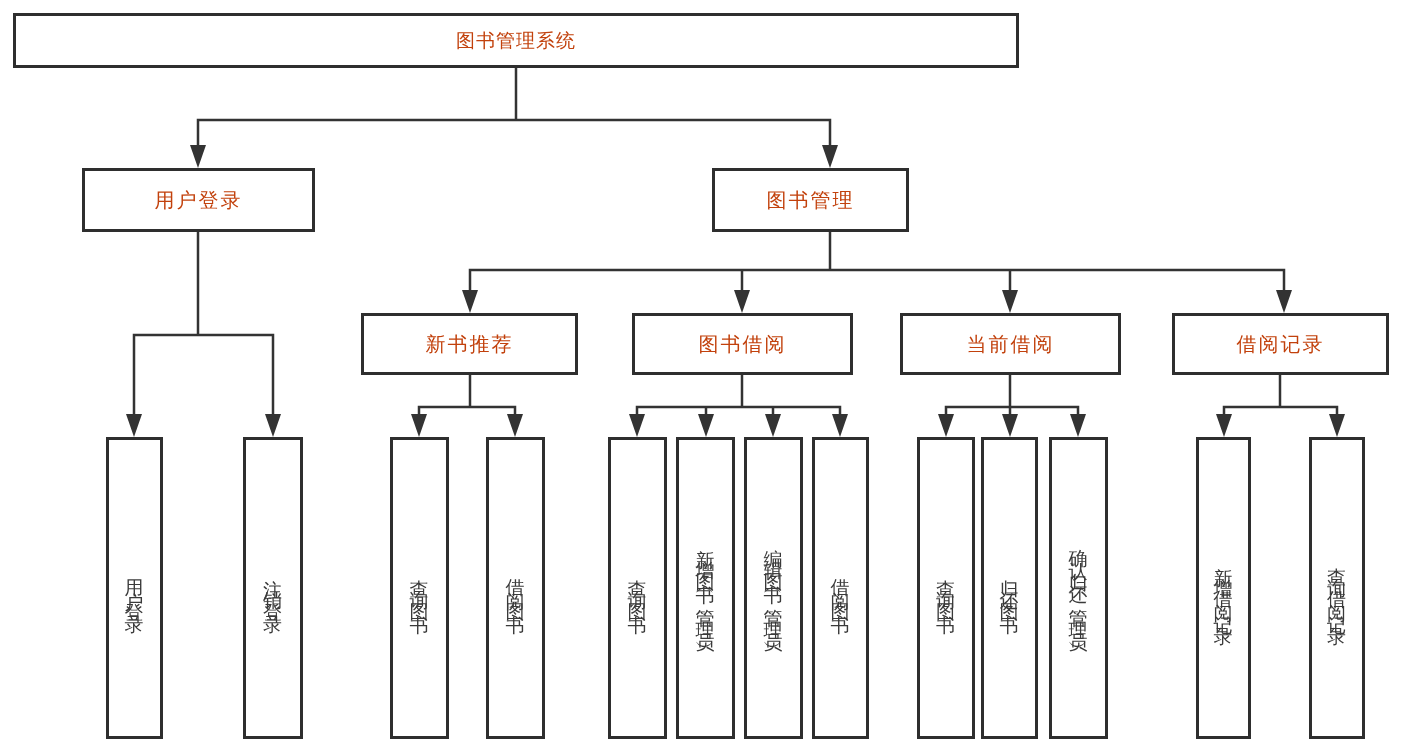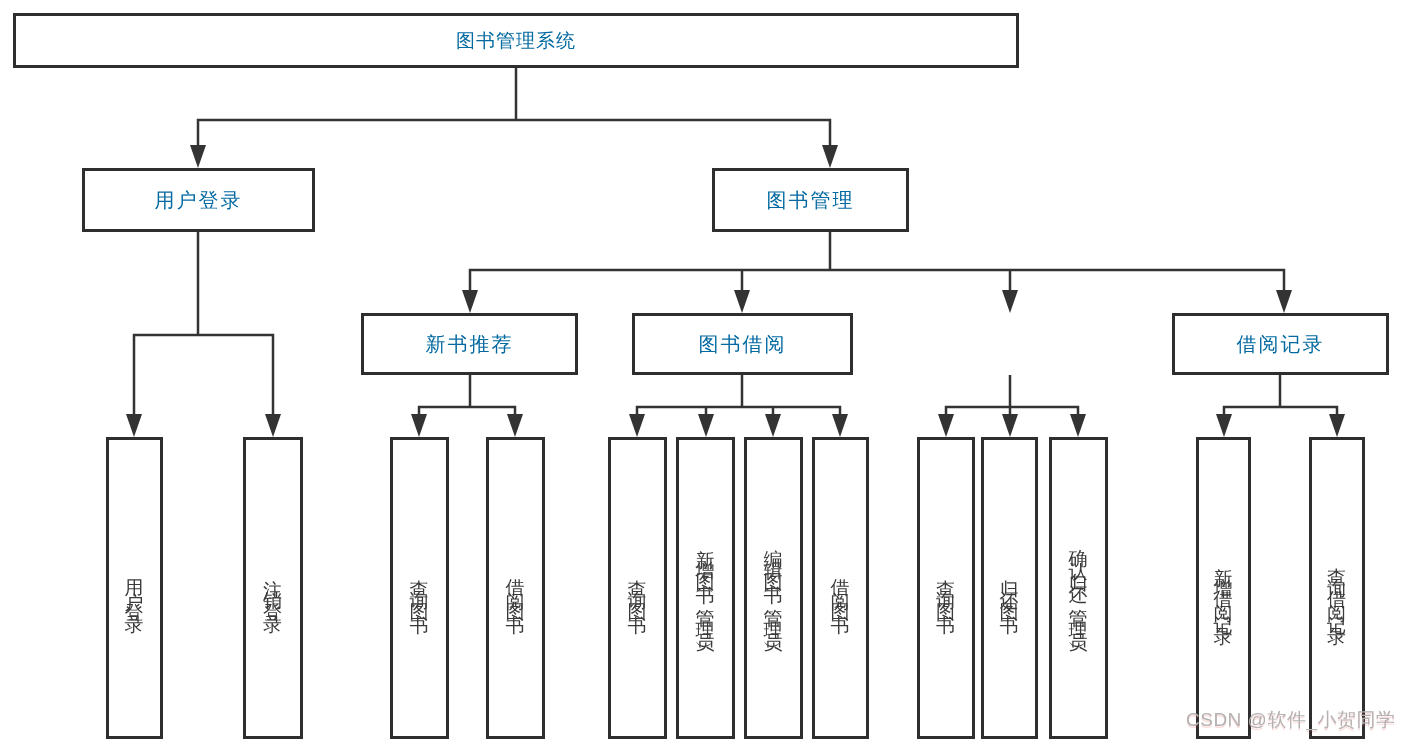--- a/index.html
+++ b/index.html
@@ -2,21 +2,21 @@
 <html><head>
 <meta charset="utf-8">
 <style>
   * { margin:0; padding:0; box-sizing:border-box; }
   html,body { width:1405px; height:747px; background:#ffffff; overflow:hidden;
     font-family:"Liberation Sans","DejaVu Sans",sans-serif; }
   .stage { position:relative; width:1405px; height:747px; background:#ffffff; }
   .connectors { position:absolute; left:0; top:0; width:1405px; height:747px; }
   .node { position:absolute; background:#ffffff; border:3px solid #2e2e2e;
     display:flex; align-items:center; justify-content:center;
-    color:#0369a1; }
+    color:#c2410c; }
   .hnode { font-size:20px; letter-spacing:2px; }
   .root  { font-size:19px; letter-spacing:1px; }
   .leaf  { position:absolute; top:437px; height:302px; background:#ffffff;
     border:3px solid #2e2e2e; display:flex; align-items:center; justify-content:center; }
   .leaf span { writing-mode:vertical-lr; text-orientation:upright;
     font-size:19px; letter-spacing:12px; color:#3a3a3a; line-height:1;
     white-space:nowrap; }
   .watermark { position:absolute; left:1186px; top:707px; font-size:19px;
     color:#b4b1b1; letter-spacing:0.5px; white-space:nowrap;
     text-shadow:0 2px 0 rgba(239,64,67,0.18); }
@@ -78,20 +78,21 @@
     </g>
   </svg>
 
   <div class="node root" style="left:13px; top:13px; width:1006px; height:55px;">图书管理系统</div>
 
   <div class="node hnode" style="left:82px; top:168px; width:233px; height:64px;">用户登录</div>
   <div class="node hnode" style="left:712px; top:168px; width:197px; height:64px;">图书管理</div>
 
   <div class="node hnode" style="left:632px; top:313px; width:221px; height:62px;">图书借阅</div>
   <div class="node hnode" style="left:361px; top:313px; width:217px; height:62px;">新书推荐</div>
+  <div class="node hnode" style="left:900px; top:313px; width:221px; height:62px;">当前借阅</div>
   <div class="node hnode" style="left:1172px; top:313px; width:217px; height:62px;font-family:Liberation Serif, serif;">借阅记录</div>
 
   <div class="leaf" style="left:106px; width:57px;">
     <span>用户登录</span>
     </div>
   <div class="leaf" style="left:243px; width:60px;">
     <span>注销登录</span>
     </div>
 
   <div class="leaf" style="left:390px; width:59px;">
@@ -124,15 +125,14 @@
     <span>确认归还（管理员）</span>
     </div>
 
   <div class="leaf" style="left:1196px; width:55px;">
     <span>新增借阅记录</span>
     </div>
   <div class="leaf" style="left:1309px; width:56px;">
     <span>查询借阅记录</span>
     </div>
 
-  <div class="watermark">CSDN @软件_小贺同学</div>
 
 </div>
 
 </body></html>

